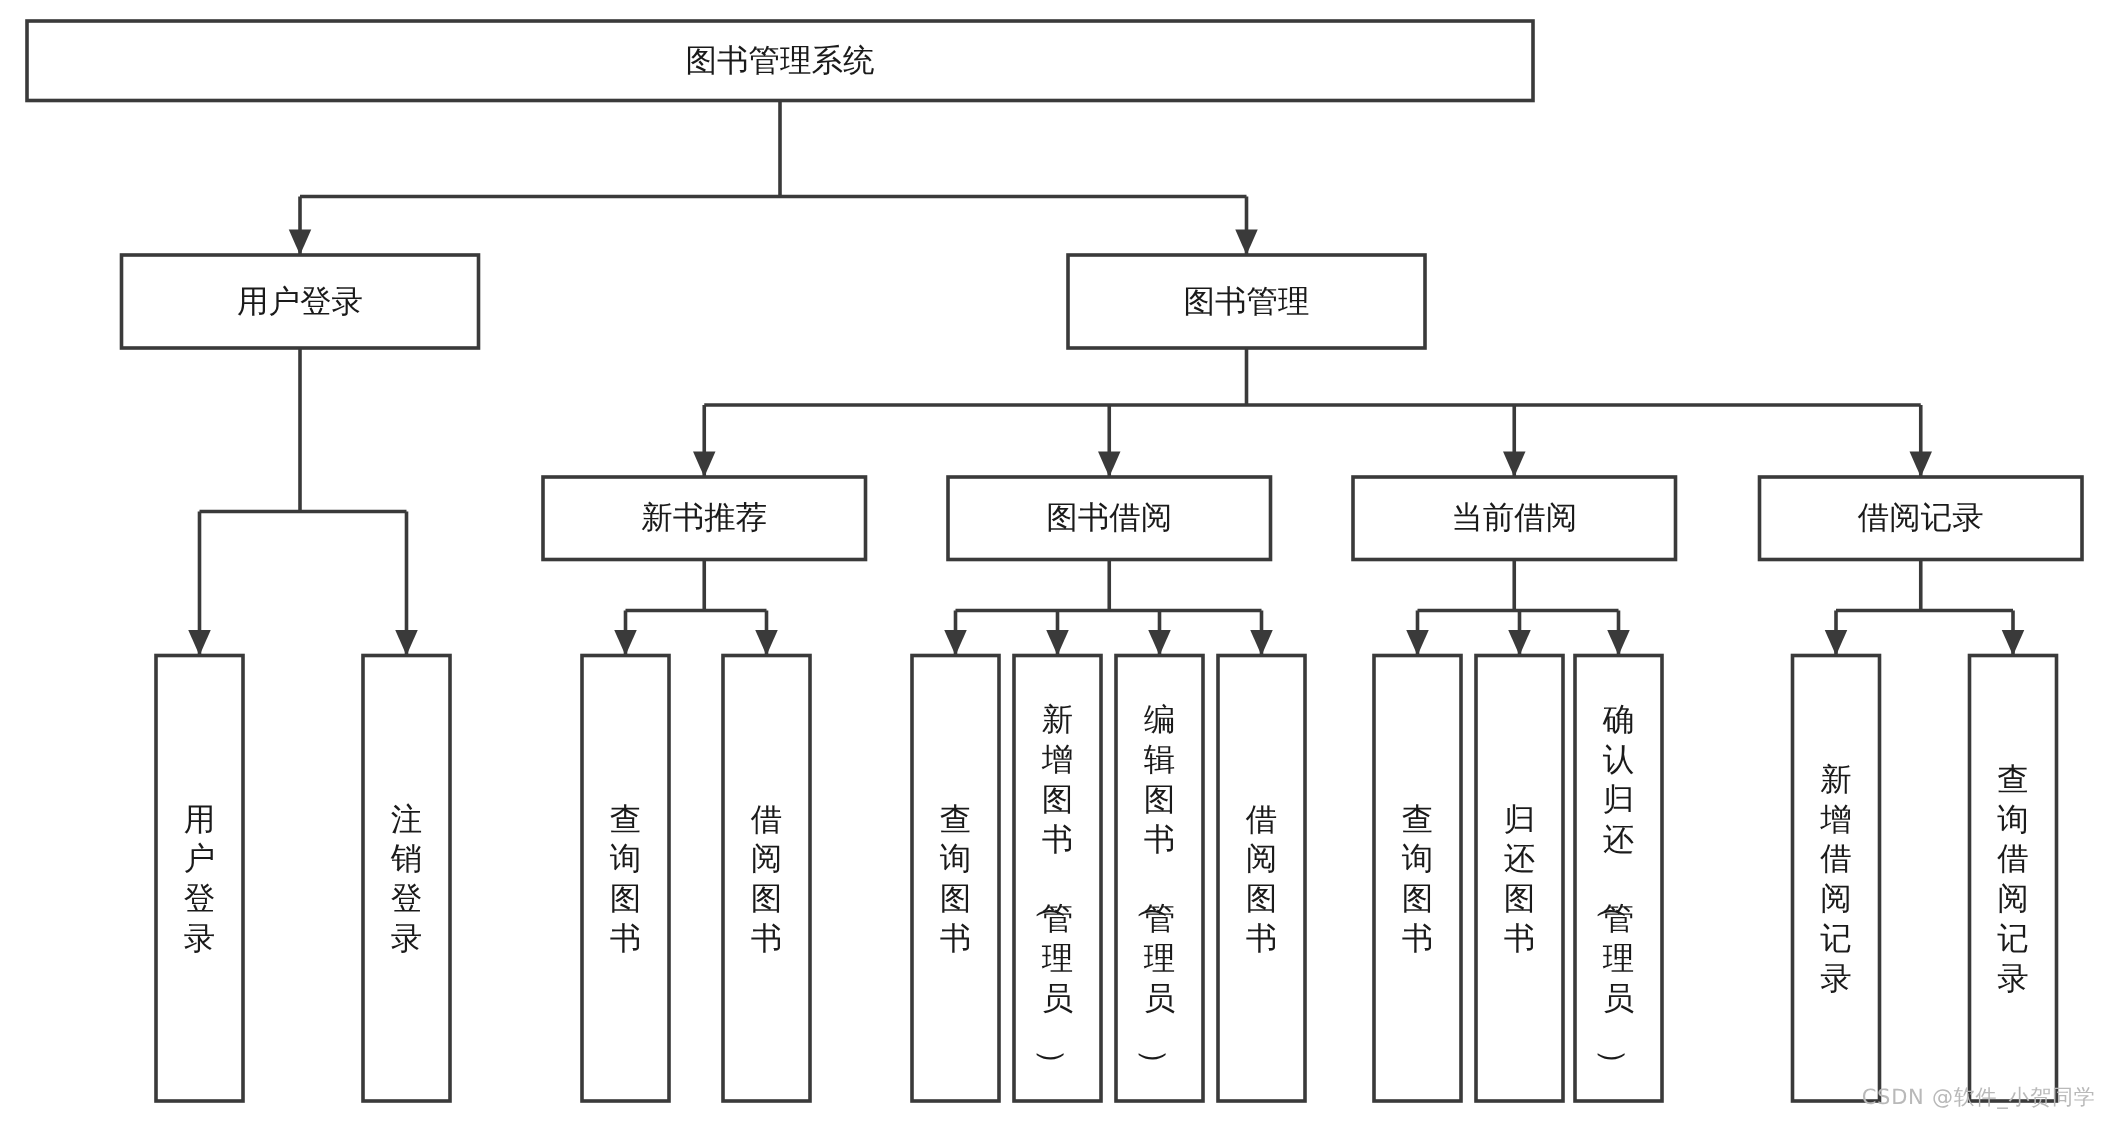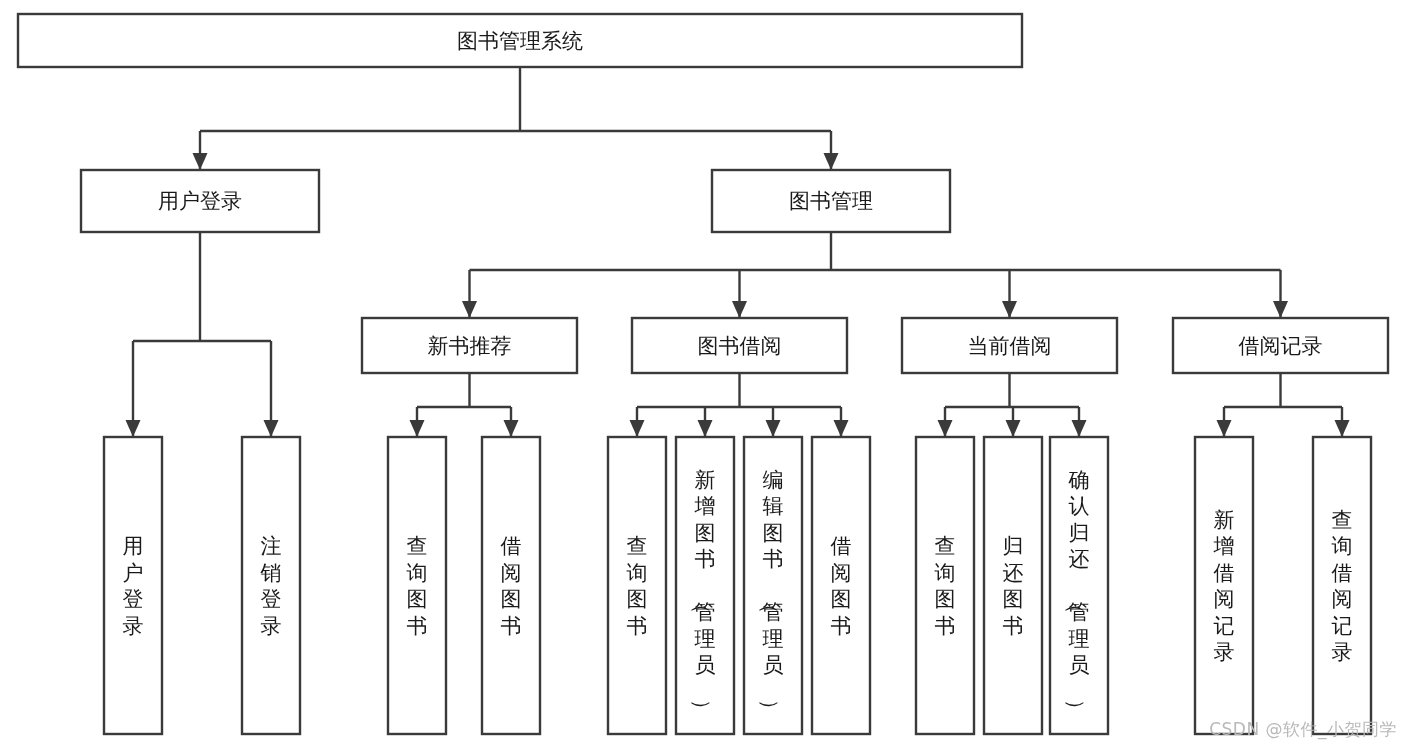--- a/index.html
+++ b/index.html
@@ -52,21 +52,21 @@
     fill: #1a1a1a;
     font-family: "DejaVu Sans", "Liberation Sans", sans-serif;
     font-size: 21px;
     text-anchor: middle;
   }
   .watermark {
     position: absolute;
     right: 8px;
     bottom: 6px;
     font-family: "DejaVu Sans", "Liberation Sans", sans-serif;
-    font-size: 17px;
+    font-size: 14px;
     color: #b9b9b9;
     letter-spacing: 0.5px;
     white-space: nowrap;
     pointer-events: none;
   }
 </style>
 </head>
 <body>
 
 <div id="stage">

